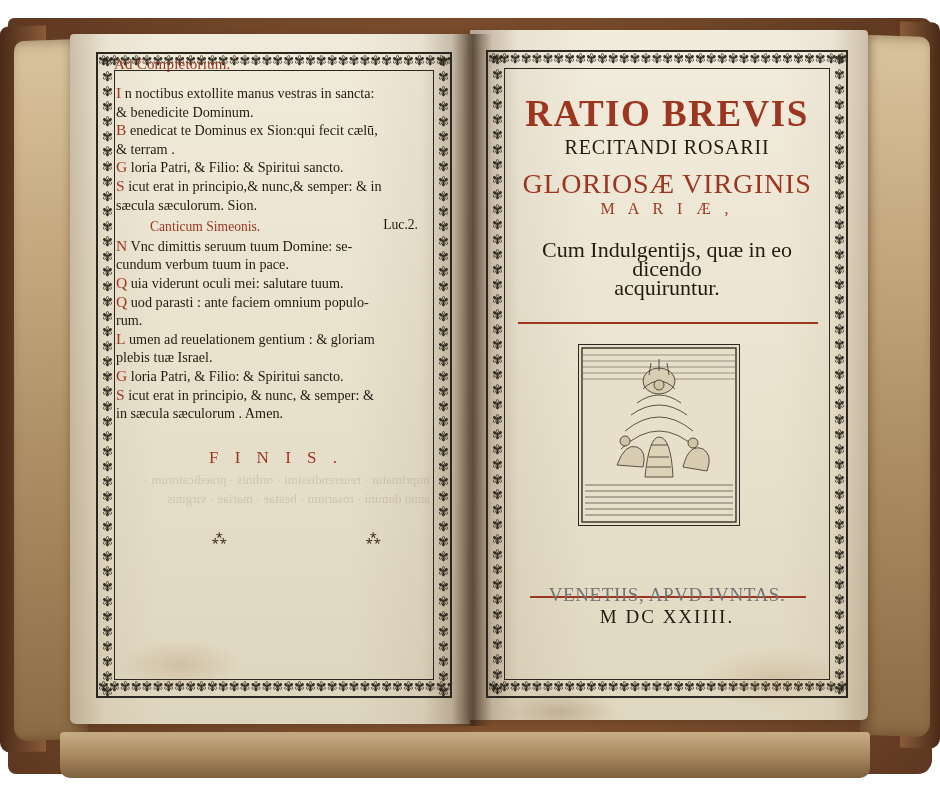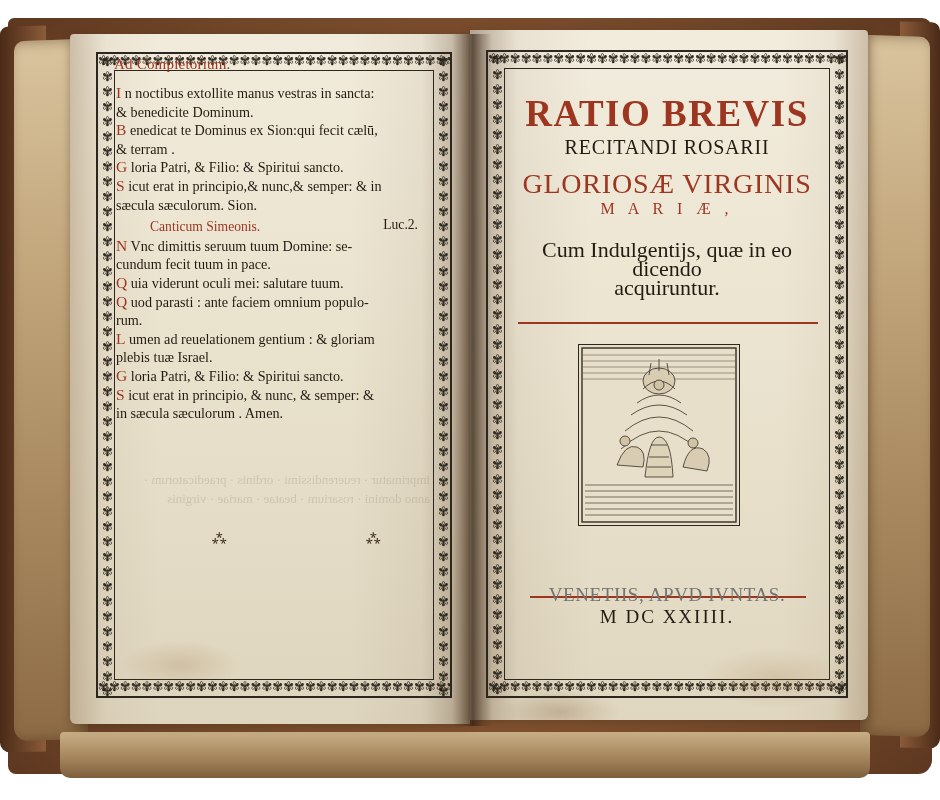--- a/index.html
+++ b/index.html
@@ -283,31 +283,32 @@
     <div class="line"><span class="dropred">G</span> loria Patri, &amp; Filio: &amp; Spiritui sancto.</div>
     <div class="line"><span class="dropred">S</span> icut erat in principio,&amp; nunc,&amp; semper: &amp; in</div>
     <div class="line">sæcula sæculorum. Sion.</div>
 
     <div style="display:flex; justify-content:space-between; padding:2px 6px 0 34px;">
       <span class="section-head">Canticum Simeonis.</span>
       <span class="luc" style="font-size:13.6px;">Luc.2.</span>
     </div>
 
     <div class="line"><span class="dropred">N</span> Vnc dimittis seruum tuum Domine: se-</div>
-    <div class="line">cundum fecit tuum in pace.</div>
+    <div class="line">cundum verbum tuum in pace.</div>
     <div class="line"><span class="dropred">Q</span> uia viderunt oculi mei: salutare tuum.</div>
     <div class="line"><span class="dropred">Q</span> uod parasti : ante faciem omnium populo-</div>
     <div class="line">rum.</div>
     <div class="line"><span class="dropred">L</span> umen ad reuelationem gentium : &amp; gloriam</div>
     <div class="line">plebis tuæ Israel.</div>
     <div class="line"><span class="dropred">G</span> loria Patri, &amp; Filio: &amp; Spiritui sancto.</div>
     <div class="line"><span class="dropred">S</span> icut erat in principio, &amp; nunc, &amp; semper: &amp;</div>
     <div class="line">in sæcula sæculorum . Amen.</div>
   </div>
 
+  <div class="finis">F I N I S .</div>
   <div class="flourish" style="left:212px; top:528px;">⁂</div>
   <div class="flourish" style="left:366px; top:528px;">⁂</div>
 
   <div class="leaf leaf-right"></div>
 
   <div class="frame frame-right"></div>
   <div class="orn orn-h" style="left:488px; top:52px; width:358px;">✾✾✾✾✾✾✾✾✾✾✾✾✾✾✾✾✾✾✾✾✾✾✾✾✾✾✾✾✾✾✾✾✾✾✾✾✾✾✾✾✾✾✾✾✾✾✾✾</div>
   <div class="orn orn-h" style="left:488px; top:680px; width:358px;">✾✾✾✾✾✾✾✾✾✾✾✾✾✾✾✾✾✾✾✾✾✾✾✾✾✾✾✾✾✾✾✾✾✾✾✾✾✾✾✾✾✾✾✾✾✾✾✾</div>
   <div class="orn orn-v" style="left:488px; top:52px; height:644px;">✾✾✾✾✾✾✾✾✾✾✾✾✾✾✾✾✾✾✾✾✾✾✾✾✾✾✾✾✾✾✾✾✾✾✾✾✾✾✾✾✾✾✾✾✾✾✾✾✾✾✾✾✾✾✾✾✾✾✾✾✾✾✾✾✾✾</div>
   <div class="orn orn-v" style="left:830px; top:52px; height:644px;">✾✾✾✾✾✾✾✾✾✾✾✾✾✾✾✾✾✾✾✾✾✾✾✾✾✾✾✾✾✾✾✾✾✾✾✾✾✾✾✾✾✾✾✾✾✾✾✾✾✾✾✾✾✾✾✾✾✾✾✾✾✾✾✾✾✾</div>

